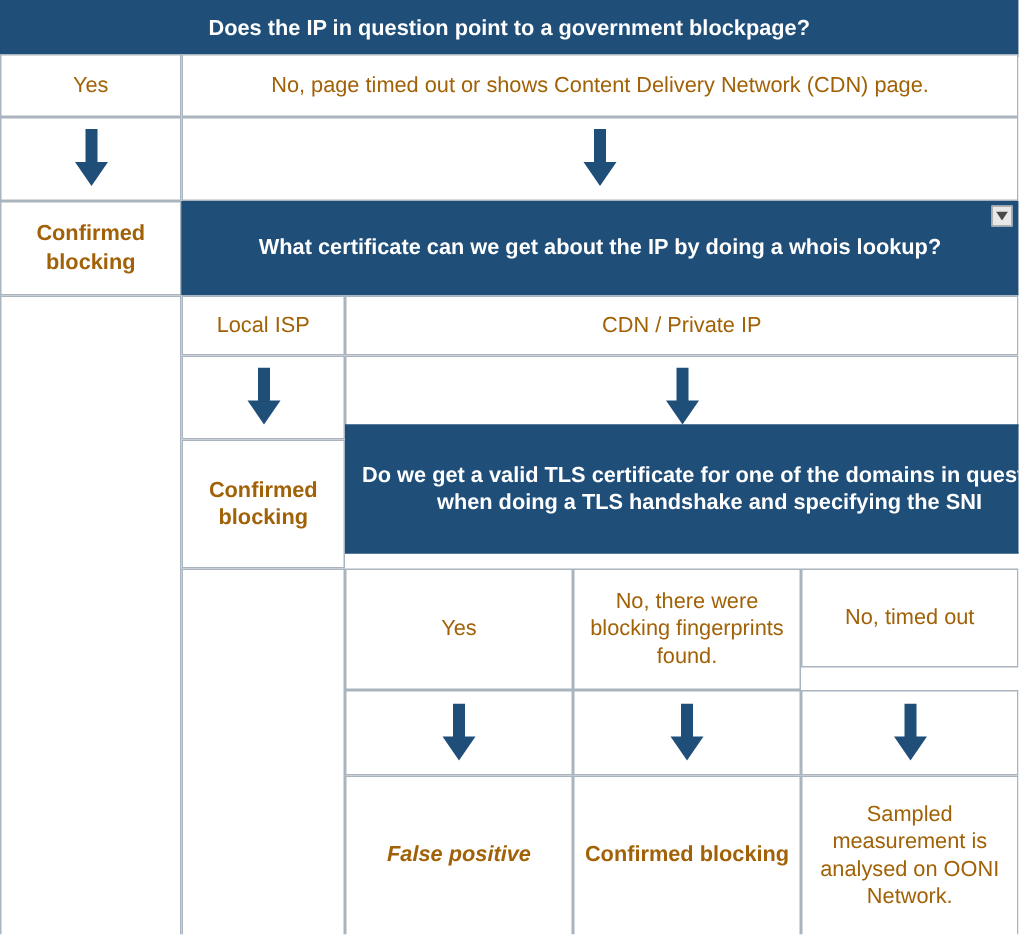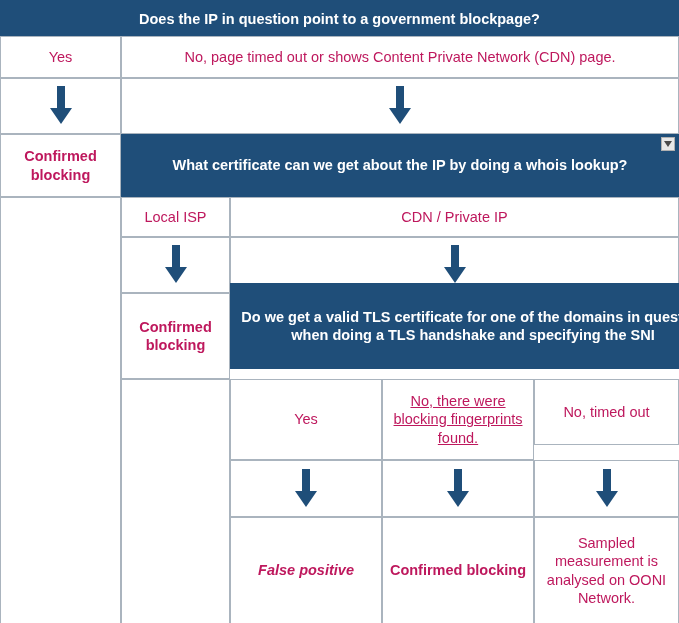--- a/index.html
+++ b/index.html
@@ -32,21 +32,21 @@
     padding: 18px 6px;
   }
   .header {
     background: #1f4e79;
     color: #ffffff;
     font-weight: bold;
     border: 1px solid #1f4e79;
   }
   .plain {
     background: #ffffff;
-    color: #be185d;
+    color: #a16207;
     font-weight: normal;
   }
   .bold {
     font-weight: bold;
   }
   .arrowcell {
     background: #ffffff;
   }
   .blankcell {
     background: #ffffff;
@@ -70,21 +70,21 @@
   .scrollbtn svg { display:block; }
 </style>
 </head>
 <body>
 
 <div id="flow">
 
   <div class="cell header" style="left:0px; top:0px; width:679px; height:36px;">Does the IP in question point to a government blockpage?</div>
 
   <div class="cell plain" style="left:0px; top:36px; width:121px; height:42px;">Yes</div>
-  <div class="cell plain" style="left:121px; top:36px; width:558px; height:42px;">No, page timed out or shows Content Private Network (CDN) page.</div>
+  <div class="cell plain" style="left:121px; top:36px; width:558px; height:42px;">No, page timed out or shows Content Delivery Network (CDN) page.</div>
 
   <div class="cell arrowcell" style="left:0px; top:78px; width:121px; height:56px;">
     <svg class="arrow" viewBox="0 0 26 40">
       <polygon points="9,0 17,0 17,22 24,22 13,38 2,22 9,22" fill="#1f4e79"></polygon>
     </svg>
   </div>
   <div class="cell arrowcell" style="left:121px; top:78px; width:558px; height:56px;">
     <svg class="arrow" viewBox="0 0 26 40">
       <polygon points="9,0 17,0 17,22 24,22 13,38 2,22 9,22" fill="#1f4e79"></polygon>
     </svg>
@@ -114,21 +114,21 @@
       <polygon points="9,0 17,0 17,22 24,22 13,38 2,22 9,22" fill="#1f4e79"></polygon>
     </svg>
   </div>
 
   <div class="cell plain bold" style="left:121px; top:293px; width:109px; height:86px;">Confirmed blocking</div>
   <div class="cell header" style="left:230px; top:283px; width:486px; height:86px;">Do we get a valid TLS certificate for one of the domains in question when doing a TLS handshake and specifying the SNI</div>
 
   <div class="cell blankcell" style="left:121px; top:379px; width:109px; height:244px; border-bottom:none;"></div>
 
   <div class="cell plain" style="left:230px; top:379px; width:152px; height:81px;">Yes</div>
-  <div class="cell plain" style="left:382px; top:379px; width:152px; height:81px;text-decoration:underline;">No, there were blocking fingerprints found.</div>
+  <div class="cell plain" style="left:382px; top:379px; width:152px; height:81px;">No, there were blocking fingerprints found.</div>
   <div class="cell plain" style="left:534px; top:379px; width:145px; height:66px;">No, timed out</div>
 
   <div class="cell arrowcell" style="left:230px; top:460px; width:152px; height:57px;">
     <svg class="arrow" viewBox="0 0 26 40">
       <polygon points="9,0 17,0 17,22 24,22 13,38 2,22 9,22" fill="#1f4e79"></polygon>
     </svg>
   </div>
   <div class="cell arrowcell" style="left:382px; top:460px; width:152px; height:57px;">
     <svg class="arrow" viewBox="0 0 26 40">
       <polygon points="9,0 17,0 17,22 24,22 13,38 2,22 9,22" fill="#1f4e79"></polygon>

